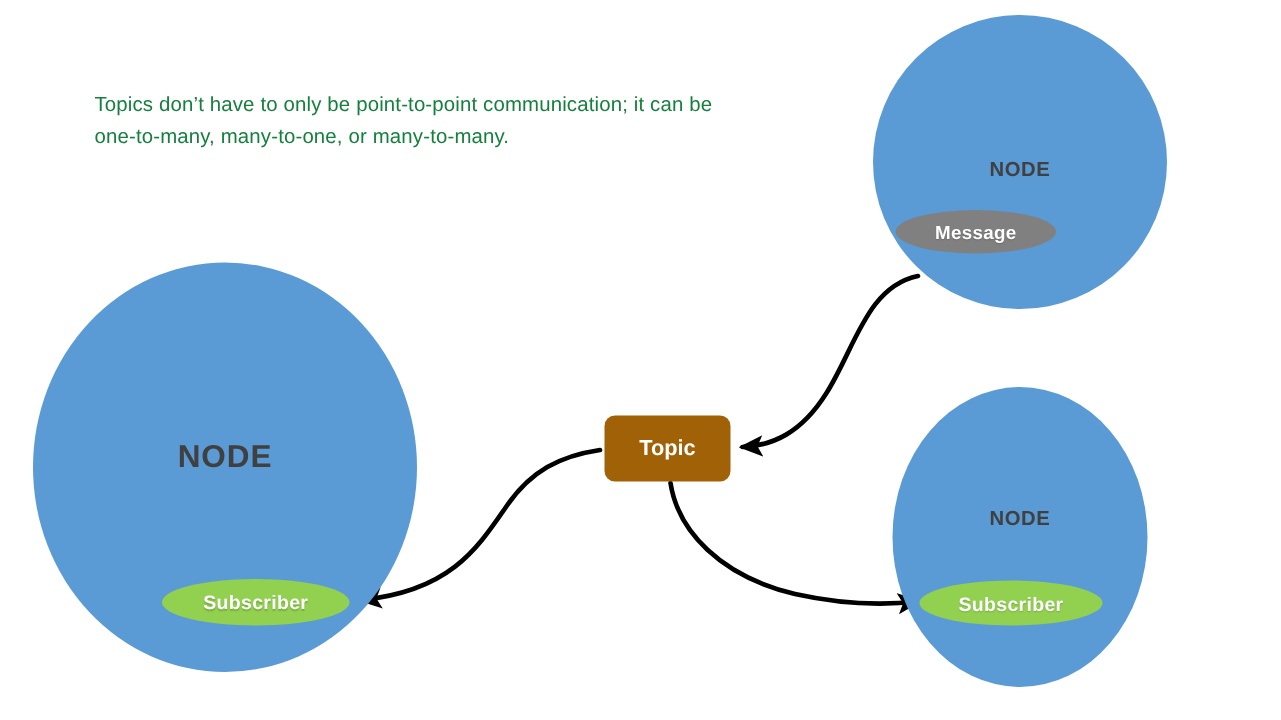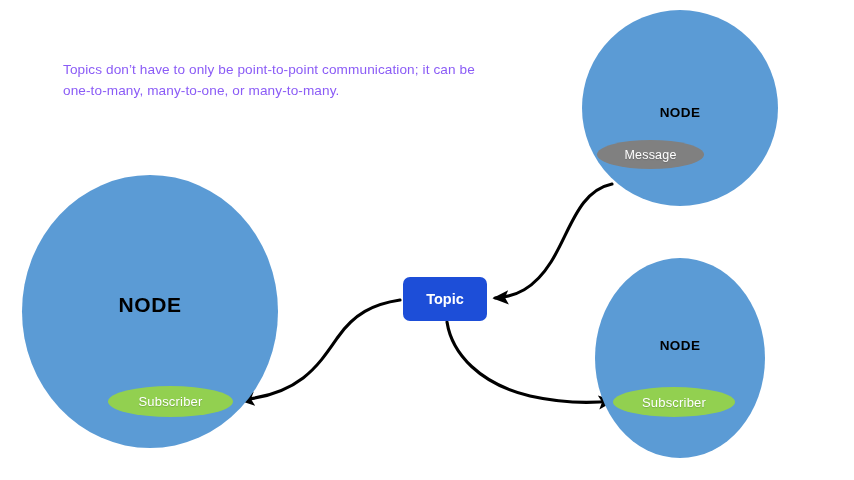--- a/index.html
+++ b/index.html
@@ -26,35 +26,35 @@
     height: 480px;
     pointer-events: none;
   }
   .caption {
     position: absolute;
     left: 63px;
     top: 59px;
     width: 420px;
     font-size: 13.6px;
     line-height: 1.55;
-    color: #8b5cf6;
+    color: #15803d;
     letter-spacing: 0.1px;
     white-space: pre-line;
   }
   .node {
     position: absolute;
     background: #5b9bd5;
     border-radius: 50%;
   }
   .node-label {
     position: absolute;
     left: 0;
     width: 100%;
     text-align: center;
-    color: #000000;
+    color: #404040;
     font-weight: bold;
   }
   #node-left {
     left: 22px;
     top: 175px;
     width: 256px;
     height: 273px;
   }
   #node-left .node-label {
     top: 118px;
@@ -83,21 +83,21 @@
     font-size: 13.5px;
     letter-spacing: 0.4px;
   }
   .pill {
     position: absolute;
     border-radius: 50%;
     display: flex;
     align-items: center;
     justify-content: center;
     color: #ffffff;
-    font-weight: normal;
+    font-weight: bold;
     font-size: 13px;
     letter-spacing: 0.2px;
     text-shadow: 0 1px 1px rgba(0,0,0,0.18);
   }
   #pill-message {
     left: 597px;
     top: 140px;
     width: 107px;
     height: 29px;
     background: #808080;
@@ -123,21 +123,21 @@
     width: 122px;
     height: 30px;
     background: #92d050;
   }
   #topic-box {
     position: absolute;
     left: 403px;
     top: 277px;
     width: 84px;
     height: 44px;
-    background: #1d4ed8;
+    background: #a16207;
     border-radius: 7px;
     display: flex;
     align-items: center;
     justify-content: center;
     color: #ffffff;
     font-weight: bold;
     font-size: 14.5px;
   }
 </style>
 </head>

